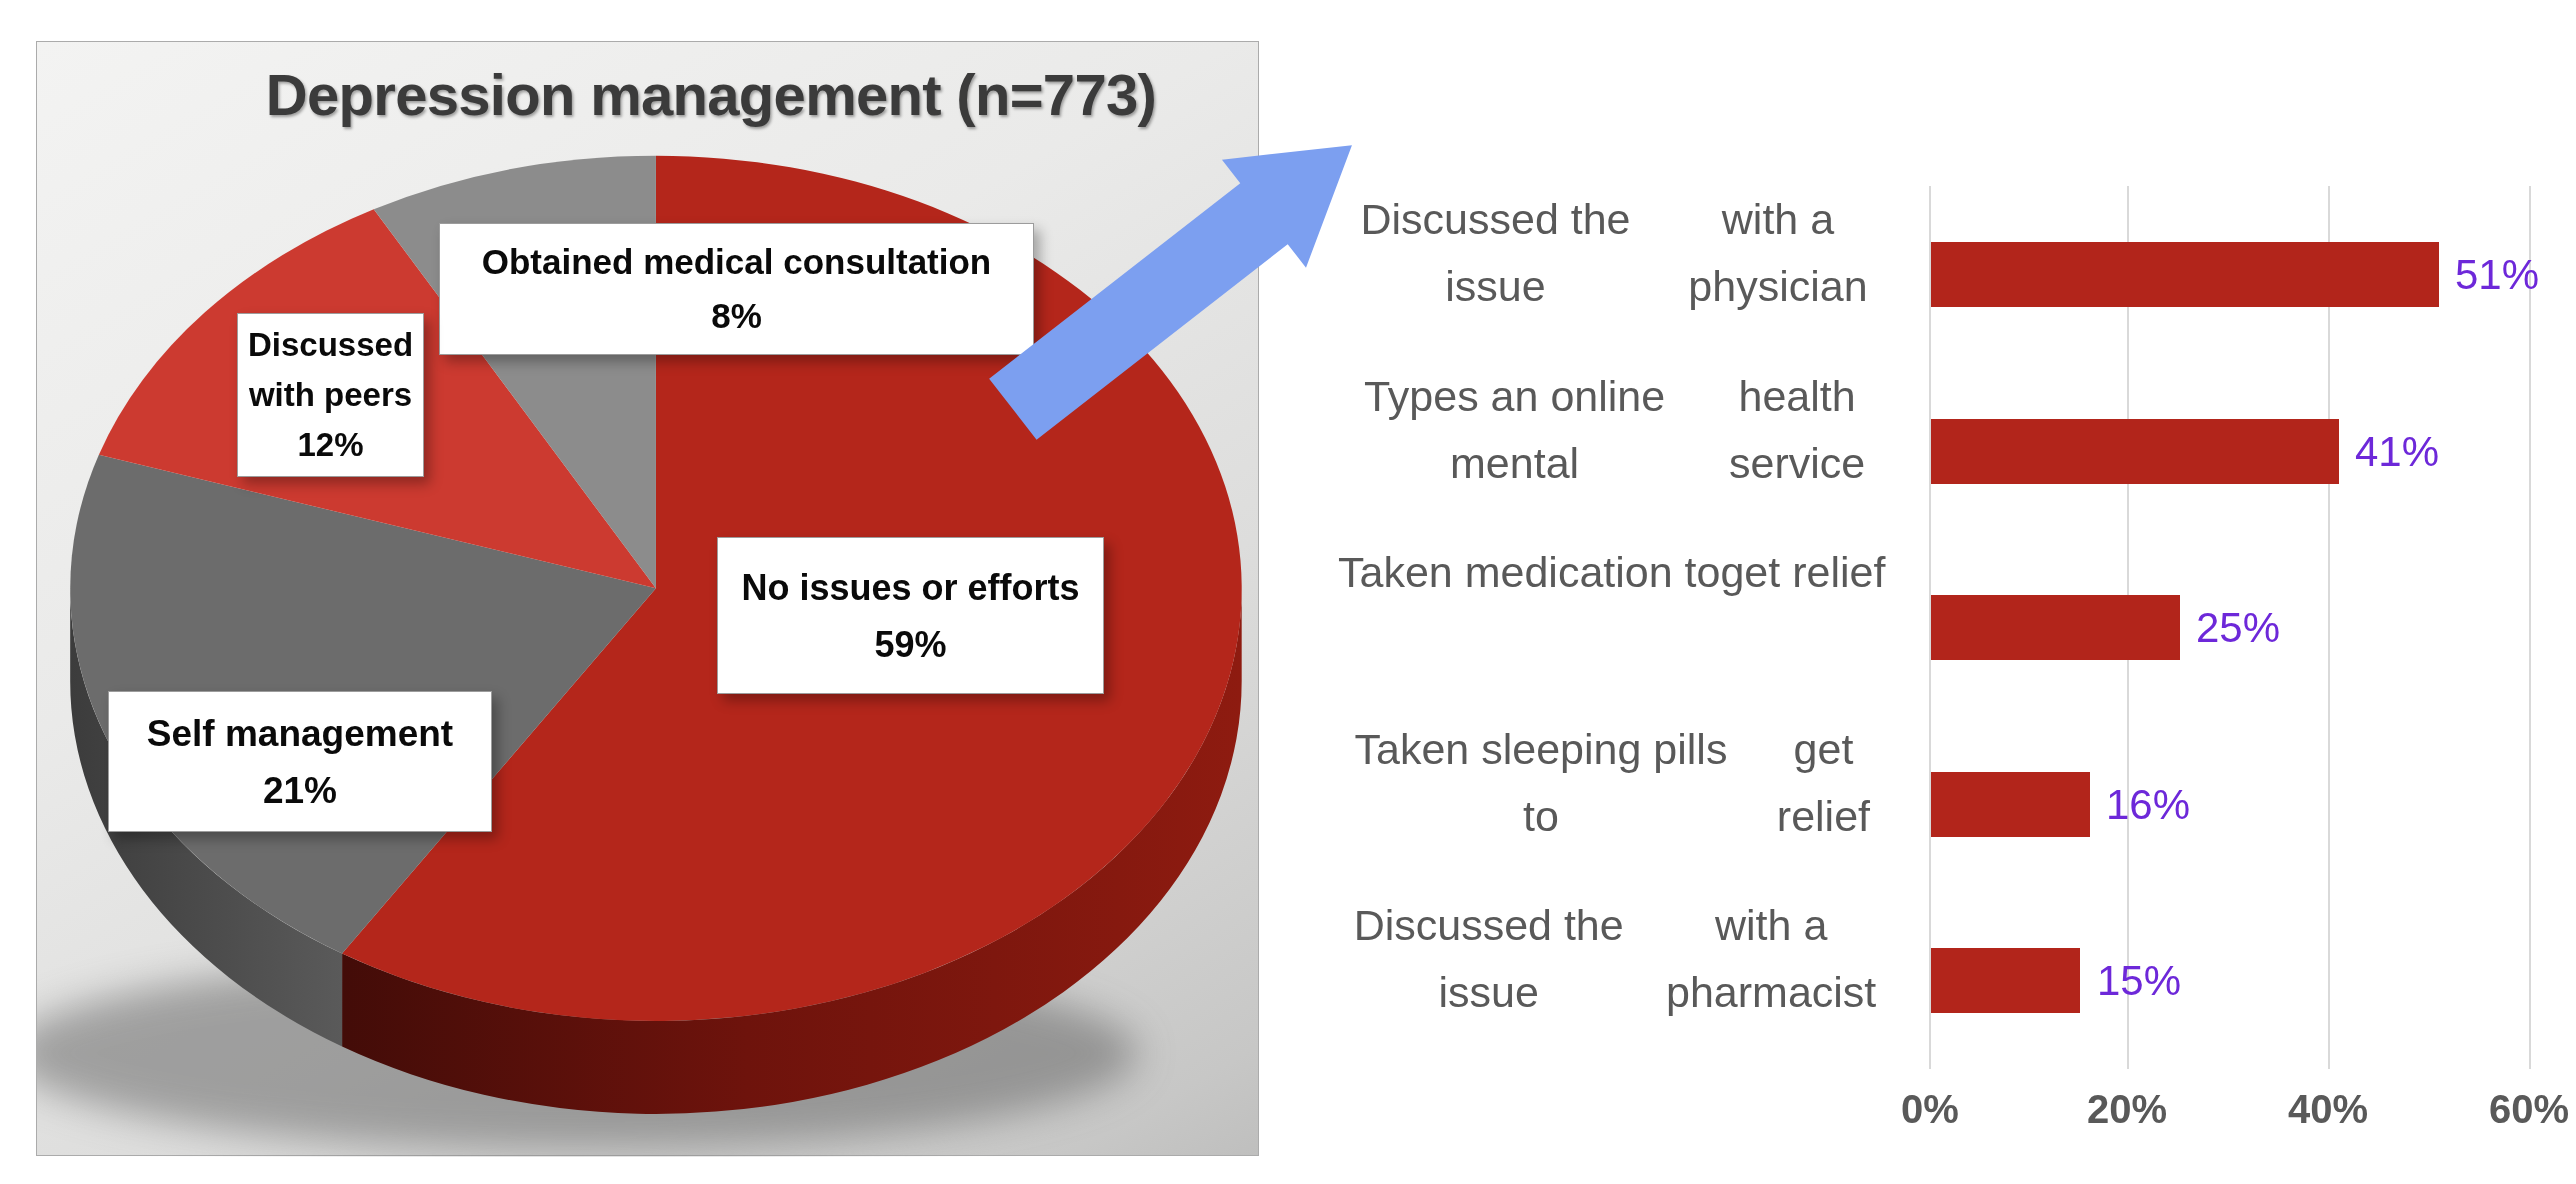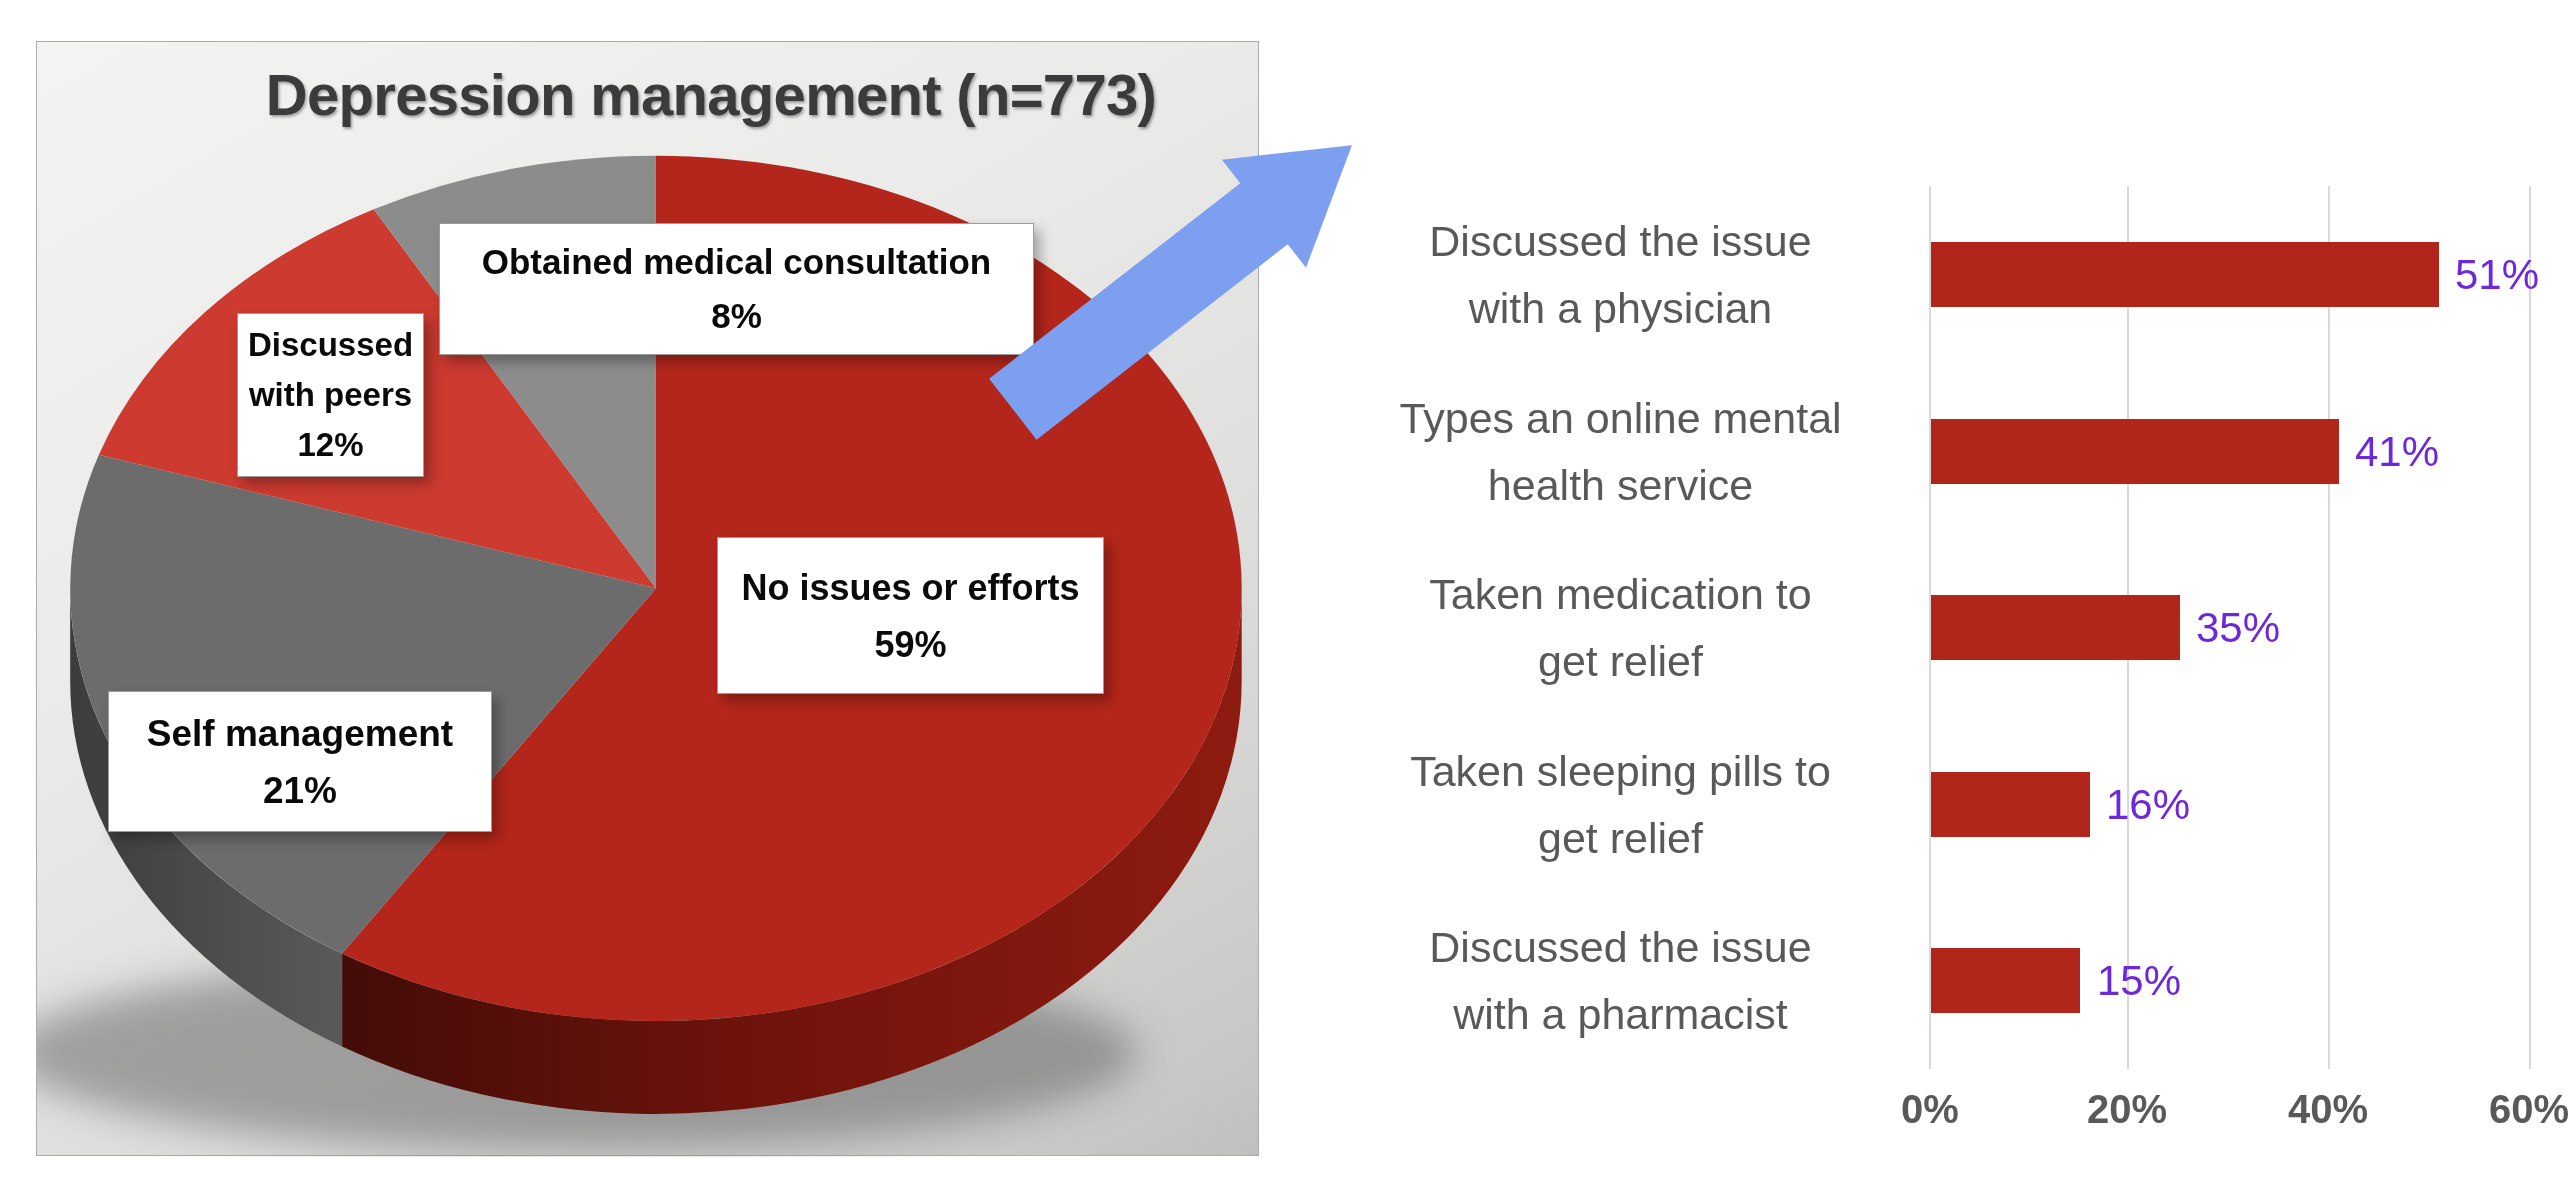--- a/index.html
+++ b/index.html
@@ -34,21 +34,21 @@
   
   .rpanel{position:absolute;left:1301px;top:0;width:1275px;height:1185px;background:#ffffff;}
   .bar-title{
     position:absolute;left:74px;top:68px;width:1200px;text-align:center;
     font-size:68px;font-weight:400;color:#595959;white-space:nowrap;
   }
   .gridline{position:absolute;top:186px;height:883px;width:2.2px;background:#D9D9D9;}
   .bar-row{position:absolute;left:0;width:1275px;height:177px;}
   .cat-label{
     position:absolute;left:37px;top:0;width:565px;height:100%;
-    display:flex;flex-direction:column;justify-content:center;
+    display:flex;flex-direction:row;
     text-align:center;font-size:43px;line-height:67px;color:#595959;
   }
   .bar{position:absolute;left:630px;height:65px;background:#B2251B;}
   .val-label{position:absolute;font-size:42px;color:#6d28d9;height:51px;line-height:51px;white-space:nowrap;}
   .x-tick{
     position:absolute;top:1087px;width:164px;text-align:center;
     font-size:40px;font-weight:700;color:#595959;
   }
   
   svg.overlay{position:absolute;left:0;top:0;pointer-events:none;z-index:50;}
@@ -129,21 +129,21 @@
     </div>
     <div class="bar" style="width: 408px; top: 56px; background: rgb(178, 37, 27);"></div>
     <div class="val-label" style="left: 1054px; top: 63px;">41%</div>
   </div>
   <div class="bar-row" style="top: 539px;">
     <div class="cat-label">
       <span>Taken medication to</span>
       <span>get relief</span>
     </div>
     <div class="bar" style="width: 249px; top: 56px; background: rgb(178, 37, 27);"></div>
-    <div class="val-label" style="left: 895px; top: 63px;">35%</div>
+    <div class="val-label" style="left: 895px; top: 63px;">25%</div>
   </div>
   <div class="bar-row" style="top: 716px;">
     <div class="cat-label">
       <span>Taken sleeping pills to</span>
       <span>get relief</span>
     </div>
     <div class="bar" style="width: 159px; top: 56px; background: rgb(178, 37, 27);"></div>
     <div class="val-label" style="left: 805px; top: 63px;">16%</div>
   </div>
   <div class="bar-row" style="top: 892px;">

